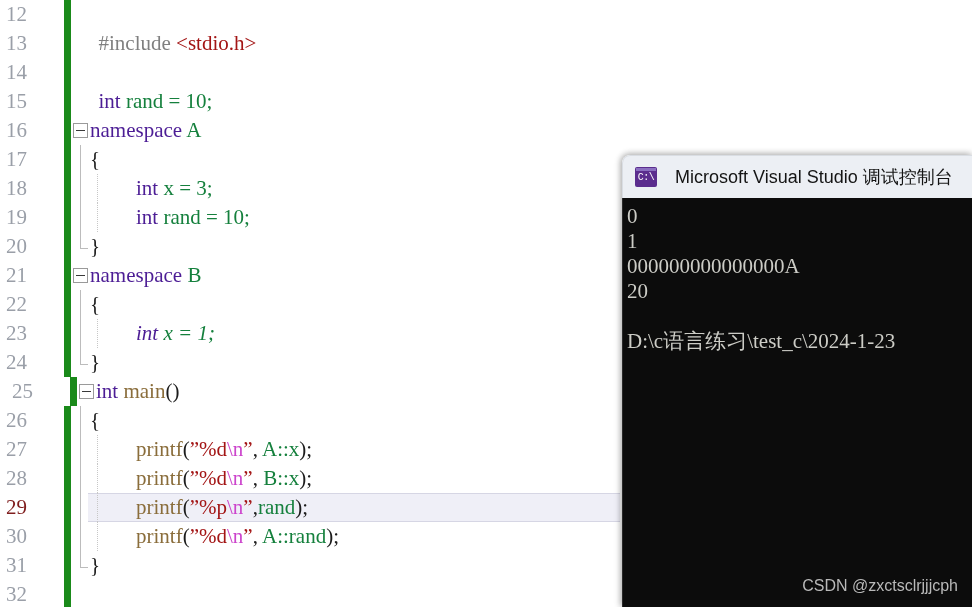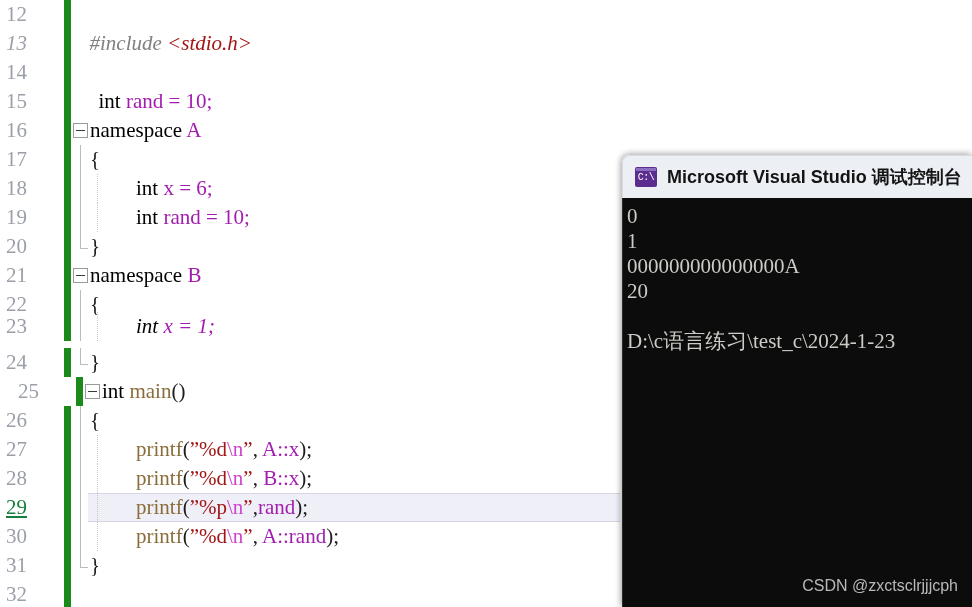--- a/index.html
+++ b/index.html
@@ -32,21 +32,21 @@
     left: 0; top: 0;
     width: 46px;
     text-align: left;
     padding-left: 6px;
     box-sizing: border-box;
     color: #9a9fa8;
     font-family: "Liberation Serif", "DejaVu Serif", serif;
     font-size: 21px;
     letter-spacing: 0px;
   }
-  .lineno.current { color: #15803d; text-decoration: underline; }
+  .lineno.current { color: #7f1d1d; }
 
   .changebar {
     position: absolute;
     left: 64px; top: 0;
     width: 7px; height: 29px;
     background: #1a8a1a;
   }
 
   .glyphbox {
     position: absolute;
@@ -96,27 +96,27 @@
     position: absolute;
     left: 88px; top: 0;
     width: 532px; height: 29px;
     background: #efeff7;
     border-top: 1px solid #d6d6e4;
     border-bottom: 1px solid #d6d6e4;
     box-sizing: border-box;
   }
 
   
-  .kw      { color: #000000; }
+  .kw      { color: #4c1d95; }
   .pp      { color: #808080; }
   .hdr     { color: #a31515; }
   .fn      { color: #8a6d3b; }
   .str     { color: #a31515; }
   .esc     { color: #cc44cc; }
-  .plain   { color: #a21caf; }
+  .plain   { color: #15803d; }
   .punct   { color: #1c1c1c; }
 
   
   #console-window {
     position: absolute;
     left: 622px; top: 155px;
     width: 350px; height: 452px;
     border-top-left-radius: 8px;
     overflow: hidden;
     box-shadow: -2px 0 6px rgba(0,0,0,0.22), 0 -2px 6px rgba(0,0,0,0.18);
@@ -151,26 +151,25 @@
     position: absolute;
     left: 0; right: 0; top: 4px;
     text-align: center;
     color: #ffffff;
     font-family: "Liberation Mono", "DejaVu Sans Mono", monospace;
     font-size: 10px;
     line-height: 13px;
     letter-spacing: -0.5px;
   }
   #console-title-text {
-    margin-left: 10px;
+    margin-left: 18px;
     font-family: "Liberation Sans", "DejaVu Sans", sans-serif;
     font-size: 18px;
     color: #141414;
     white-space: nowrap;
-    font-weight: bold;
   }
   #console-body {
     position: relative;
     height: 409px;
     background: #0c0c0c;
     border-left: 1px solid #2a2a2a;
     box-sizing: border-box;
     padding: 6px 0 0 4px;
     overflow: hidden;
   }
@@ -201,24 +200,24 @@
 </head>
 <body>
 
 <div id="editor">
 
   <div class="code-row" style="top:0px;position:absolute;left:0;width:972px;">
     <span class="lineno">12</span>
     <span class="changebar"></span>
   </div>
 
-  <div class="code-row" style="top:29px;position:absolute;left:0;width:972px;font-style:italic;">
+  <div class="code-row" style="top:29px;position:absolute;left:0;width:972px;">
     <span class="lineno">13</span>
     <span class="changebar"></span>
-    <span class="code-text" style="left:79px;text-align:center;"><span class="pp">  #include </span><span class="hdr">&lt;stdio.h&gt;</span></span>
+    <span class="code-text" style="left:88px;text-align:center;"><span class="pp">  #include </span><span class="hdr">&lt;stdio.h&gt;</span></span>
   </div>
 
   <div class="code-row" style="top:58px;position:absolute;left:0;width:972px;">
     <span class="lineno">14</span>
     <span class="changebar"></span>
   </div>
 
   <div class="code-row" style="top:87px;position:absolute;left:0;width:972px;">
     <span class="lineno">15</span>
     <span class="changebar"></span>
@@ -237,21 +236,21 @@
     <span class="changebar"></span>
     <span class="vline solid" style="left:80px;"></span>
     <span class="code-text" style="left:90px;"><span class="punct">{</span></span>
   </div>
 
   <div class="code-row" style="top:174px;position:absolute;left:0;width:972px;">
     <span class="lineno">18</span>
     <span class="changebar"></span>
     <span class="vline solid" style="left:80px;"></span>
     <span class="vline dotted" style="left:97px;"></span>
-    <span class="code-text" style="left:136px;"><span class="kw">int</span><span class="plain"> x = 6;</span></span>
+    <span class="code-text" style="left:136px;"><span class="kw">int</span><span class="plain"> x = 3;</span></span>
   </div>
 
   <div class="code-row" style="top:203px;position:absolute;left:0;width:972px;">
     <span class="lineno">19</span>
     <span class="changebar"></span>
     <span class="vline solid" style="left:80px;"></span>
     <span class="vline dotted" style="left:97px;"></span>
     <span class="code-text" style="left:136px;"><span class="kw">int</span><span class="plain"> rand = 10;</span></span>
   </div>
 
@@ -269,36 +268,36 @@
     <span class="code-text" style="left:90px;"><span class="kw">namespace</span><span class="plain"> B</span></span>
   </div>
 
   <div class="code-row" style="top:290px;position:absolute;left:0;width:972px;">
     <span class="lineno">22</span>
     <span class="changebar"></span>
     <span class="vline solid" style="left:80px;"></span>
     <span class="code-text" style="left:90px;"><span class="punct">{</span></span>
   </div>
 
-  <div class="code-row" style="top:312px;position:absolute;left:0;width:972px;">
+  <div class="code-row" style="top:319px;position:absolute;left:0;width:972px;">
     <span class="lineno">23</span>
     <span class="changebar"></span>
     <span class="vline solid" style="left:80px;"></span>
     <span class="vline dotted" style="left:97px;"></span>
     <span class="code-text" style="left:136px;font-style:italic;"><span class="kw">int</span><span class="plain"> x = 1;</span></span>
   </div>
 
   <div class="code-row" style="top:348px;position:absolute;left:0;width:972px;">
     <span class="lineno">24</span>
     <span class="changebar"></span>
     <span class="vline elbow" style="left:80px;"></span>
     <span class="code-text" style="left:90px;"><span class="punct">}</span></span>
   </div>
 
-  <div class="code-row" style="top:377px;position:absolute;left:12px;width:796px;">
+  <div class="code-row" style="top:377px;position:absolute;left:6px;width:796px;">
     <span class="lineno">25</span>
     <span class="changebar"></span>
     <span class="glyphbox"></span>
     <span class="code-text" style="left:90px;"><span class="kw">int</span><span class="plain"> </span><span class="fn">main</span><span class="punct">()</span></span>
   </div>
 
   <div class="code-row" style="top:406px;position:absolute;left:0;width:843px;">
     <span class="lineno">26</span>
     <span class="changebar"></span>
     <span class="vline solid" style="left:80px;"></span>

